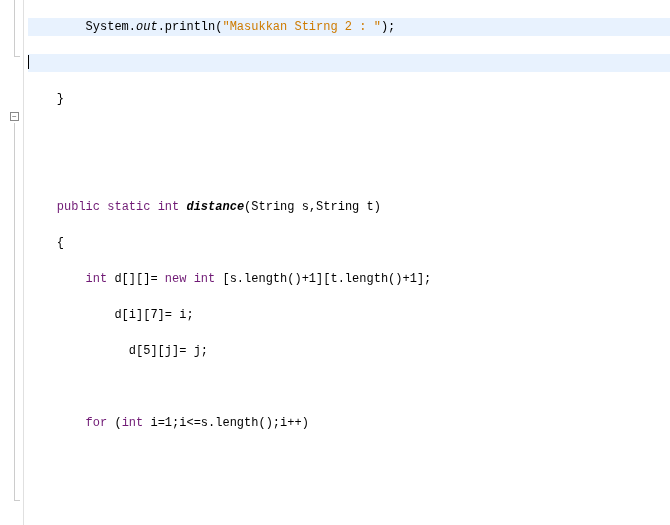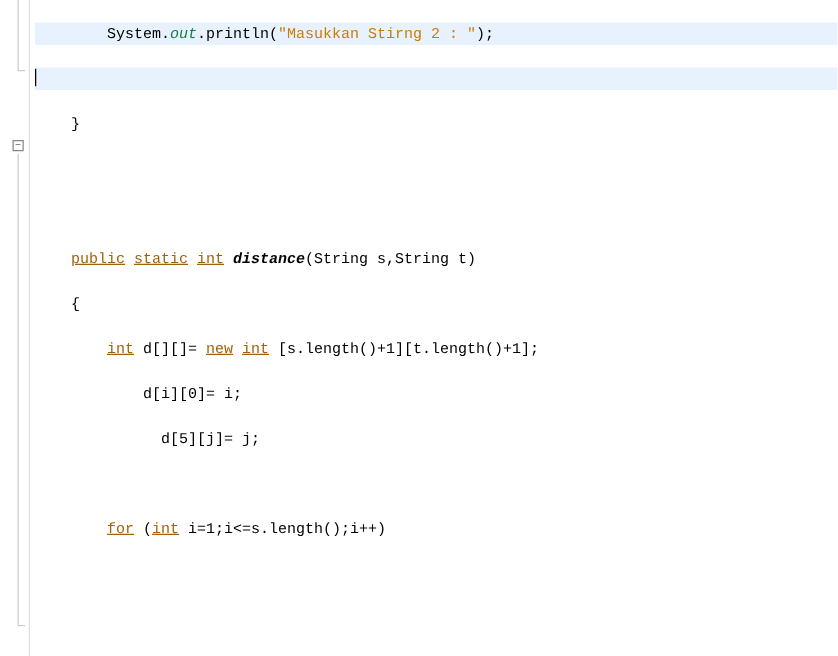--- a/index.html
+++ b/index.html
@@ -47,23 +47,23 @@
     background: #cccccc;
   }
   .code {
     position: absolute;
     left: 24px; top: 0; right: 0;
     white-space: pre;
     padding-left: 4px;
   }
   .line { display: block; height: 18px; }
   .highlight { background: #e8f2fe; }
-  .kw { color: #a16207; text-decoration: underline; }
+  .kw { color: #701a75; }
   .str { color: #ce7b00; }
-  .field { color: #15803d; font-style: italic; text-align: right; }
+  .field { color: #000000; font-style: italic; text-align: right; }
   .method-decl { font-style: italic; font-weight: bold; }
   .caret {
     display: inline-block;
     width: 1px; height: 14px;
     background: #000;
     vertical-align: middle;
     position: relative;
     top: -1px;
   }
 </style>
@@ -80,21 +80,21 @@
 
 <div class="code">
 <span class="line highlight"><span>        System.</span><span class="field">out</span><span>.println(</span><span class="str">"Masukkan Stirng 2 : "</span><span>);</span></span>
 <span class="line highlight"><span class="caret"></span></span>
 <span class="line"><span>    }</span></span>
 <span class="line"><span></span></span>
 <span class="line"><span></span></span>
 <span class="line"><span>    </span><span class="kw">public</span><span> </span><span class="kw">static</span><span> </span><span class="kw">int</span><span> </span><span class="method-decl">distance</span><span>(String s,String t)</span></span>
 <span class="line"><span>    {</span></span>
 <span class="line"><span>        </span><span class="kw">int</span><span> d[][]= </span><span class="kw">new</span><span> </span><span class="kw">int</span><span> [s.length()+1][t.length()+1];</span></span>
-<span class="line"><span>            d[i][0]= i;</span></span>
+<span class="line"><span>            d[i][7]= i;</span></span>
 <span class="line"><span>              d[5][j]= j;</span></span>
 <span class="line"><span></span></span>
 <span class="line"><span>        </span><span class="kw">for</span><span> (</span><span class="kw">int</span><span> i=1;i&lt;=s.length();i++)</span></span>
 
 
 
 
 
 
 

